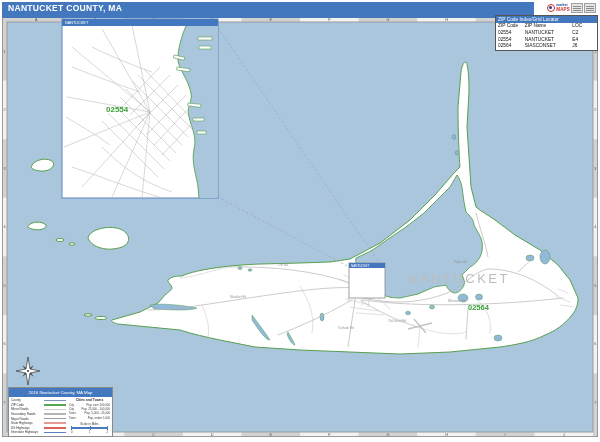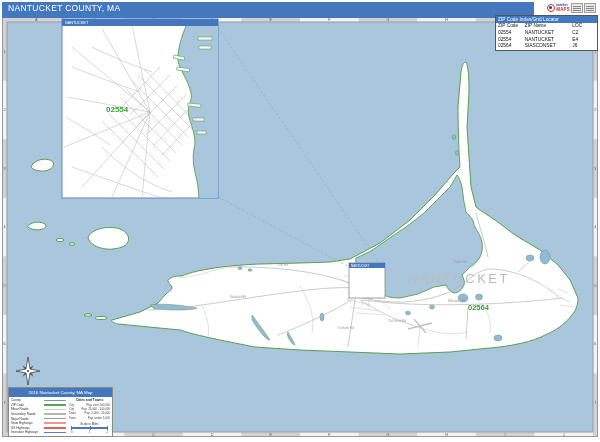--- a/index.html
+++ b/index.html
@@ -1,20 +1,20 @@
 <!DOCTYPE html>
 <html><head>
 <meta charset="utf-8">
 <style>
   html,body{margin:0;padding:0;background:#fff;}
   #page{position:relative;width:600px;height:442px;background:#fff;overflow:hidden;
         font-family:"Liberation Sans",sans-serif;outline:1px solid #cfcfcf;}
   
   #titlebar{position:absolute;left:2px;top:2px;width:532px;height:16px;background:#4478BE;
-            color:#fff;font-size:8.5px;font-weight:normal;line-height:13px;padding-left:6px;
+            color:#fff;font-size:8.5px;font-weight:bold;line-height:13px;padding-left:6px;
             letter-spacing:.3px;box-sizing:border-box;}
   
   #logo{position:absolute;left:534px;top:0;width:64px;height:16px;background:#fff;
         display:flex;align-items:center;justify-content:flex-end;gap:1px;padding-right:2px;box-sizing:border-box;}
   .logo-glyph{width:8px;height:8px;border:1.6px solid #cc2a2a;border-radius:50%;position:relative;box-sizing:border-box;}
   .logo-glyph:after{content:"";position:absolute;left:1px;top:1px;width:3px;height:3px;background:#223d8c;border-radius:50%;}
   .logo-text{display:flex;flex-direction:column;line-height:1;}
   .logo-top{font-size:3.5px;color:#223d8c;font-weight:bold;}
   .logo-bottom{font-size:4.5px;color:#cc2a2a;font-weight:bold;letter-spacing:.2px;}
   .logo-chip{width:12px;height:10px;background:#e6e6e6;border:.5px solid #a0a0a0;display:flex;

